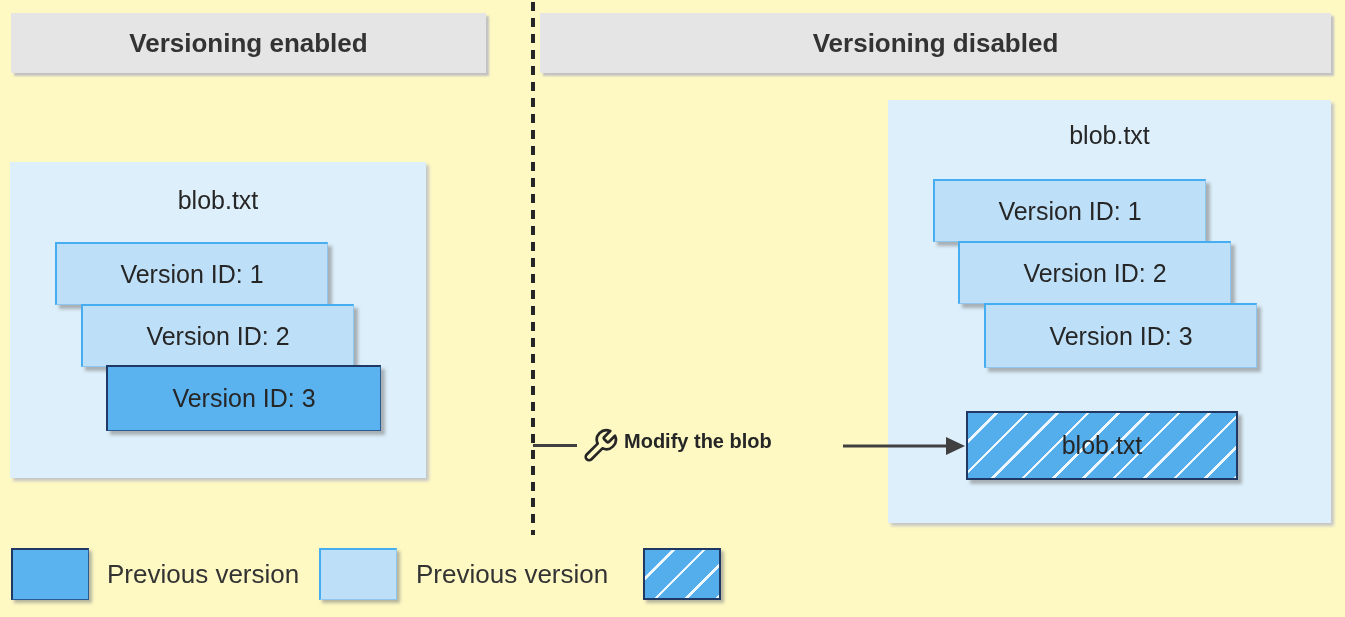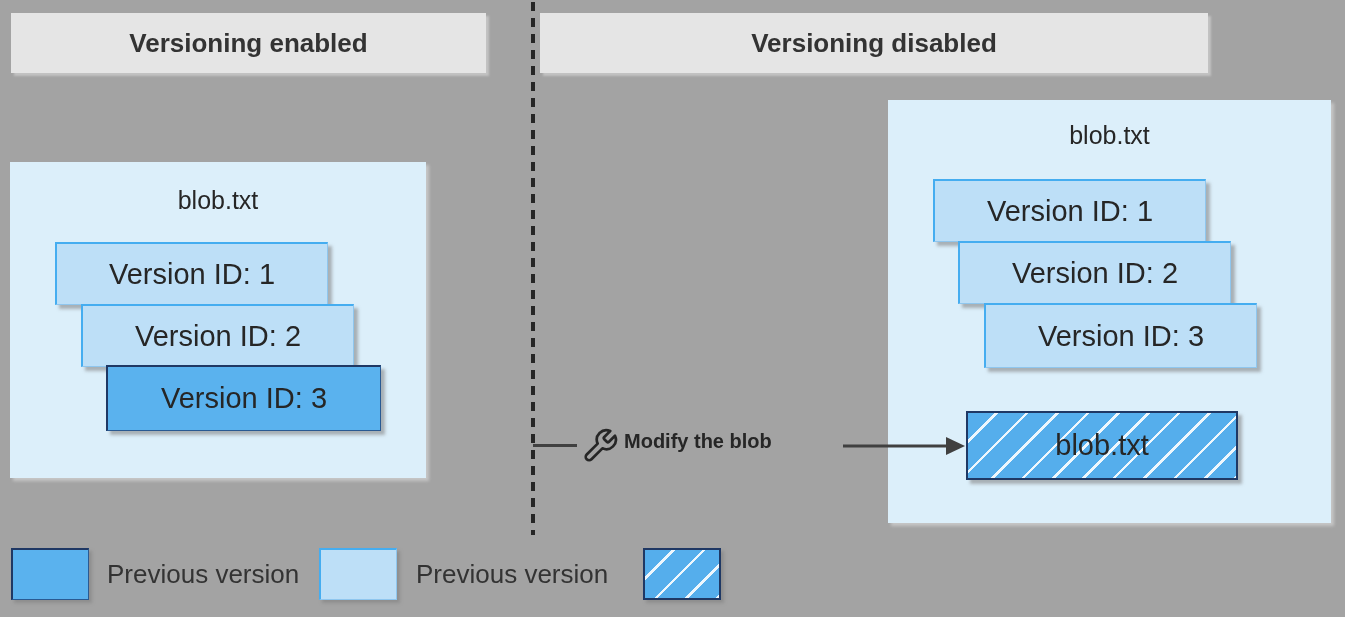--- a/index.html
+++ b/index.html
@@ -1,36 +1,36 @@
 <!DOCTYPE html>
 <html><head>
 <meta charset="utf-8">
 <style>
   html, body { margin: 0; padding: 0; background: #ffffff; }
   .stage {
     position: relative;
     width: 1345px;
     height: 617px;
-    background: #a3a3a3;
+    background: #fef9c3;
     font-family: "Liberation Sans", sans-serif;
     overflow: hidden;
   }
   .hdr {
     position: absolute;
     background: #E5E5E5;
     box-shadow: 3px 3px 2px #c2c2c2;
     display: flex;
     align-items: center;
     justify-content: center;
     font-weight: bold;
     font-size: 26px;
     color: #333333;
   }
   .hdr-left  { left: 11px;  top: 13px; width: 475px; height: 60px; }
-  .hdr-right { left: 540px; top: 13px; width: 668px; height: 60px; }
+  .hdr-right { left: 540px; top: 13px; width: 791px; height: 60px; }
 
   .divider { position: absolute; left: 529px; top: 2px; width: 8px; height: 533px; }
 
   .container-box {
     position: absolute;
     background: #DCEFFA;
     box-shadow: 3px 3px 3px #c6c6c6;
   }
   .container-left  { left: 10px;  top: 162px; width: 416px; height: 316px; }
   .container-right { left: 888px; top: 100px; width: 443px; height: 423px; }
@@ -44,21 +44,21 @@
   }
   .ctitle-left  { top: 24px; }
   .ctitle-right { top: 21px; }
 
   .vbox {
     position: absolute;
     box-sizing: border-box;
     display: flex;
     align-items: center;
     justify-content: center;
-    font-size: 29px;
+    font-size: 25px;
     color: #262626;
     box-shadow: 4px 4px 3px rgba(125,125,125,0.55);
   }
   .prev {
     background: #BDDFF7;
     border-top: 2px solid #45ADF0;
     border-left: 2px solid #45ADF0;
     border-right: 1px solid #8FC6EE;
     border-bottom: 1px solid #8FC6EE;
   }

